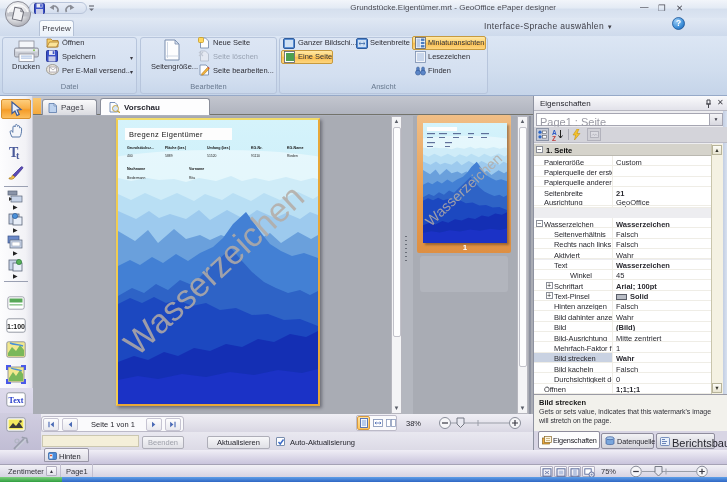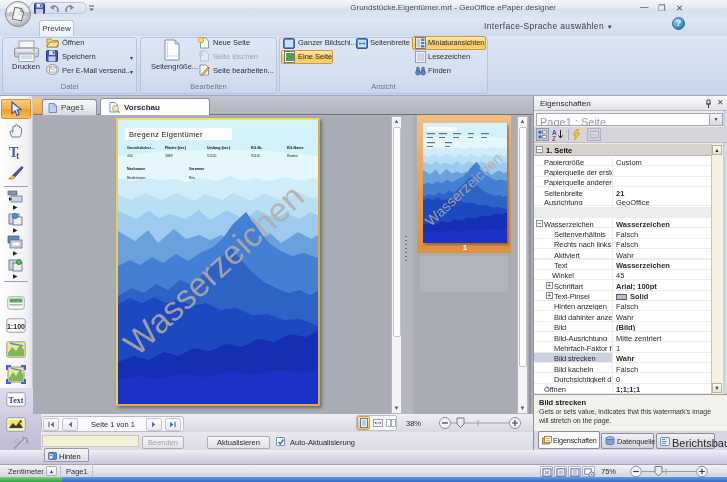--- a/index.html
+++ b/index.html
@@ -479,21 +479,21 @@
     </div>
   <div class="gr" style="top:249.1px;height:10.35px">
       <div class="gl" style="padding-left:20px">Aktiviert</div>
       <div class="gv" style="">Wahr</div>
     </div>
   <div class="gr" style="top:259.5px;height:10.35px">
       <div class="gl" style="padding-left:20px">Text</div>
       <div class="gv" style="font-weight:bold;">Wasserzeichen</div>
     </div>
   <div class="gr" style="top:269.8px;height:10.35px">
-      <div class="gl" style="padding-left:18px">Winkel</div>
+      <div class="gl" style="padding-left:36px">Winkel</div>
       <div class="gv" style="">45</div>
     </div>
   <div class="gr" style="top:280.2px;height:10.35px">
       <div class="gl" style="padding-left:20px"><span class="box" style="left:11.5px;top:1.5px">+</span>Schriftart</div>
       <div class="gv" style="font-weight:bold;">Arial; 100pt</div>
     </div>
   <div class="gr" style="top:290.6px;height:10.35px">
       <div class="gl" style="padding-left:20px"><span class="box" style="left:11.5px;top:1.5px">+</span>Text-Pinsel</div>
       <div class="gv" style="font-weight:bold;"><span class="sw"></span>Solid</div>
     </div>

